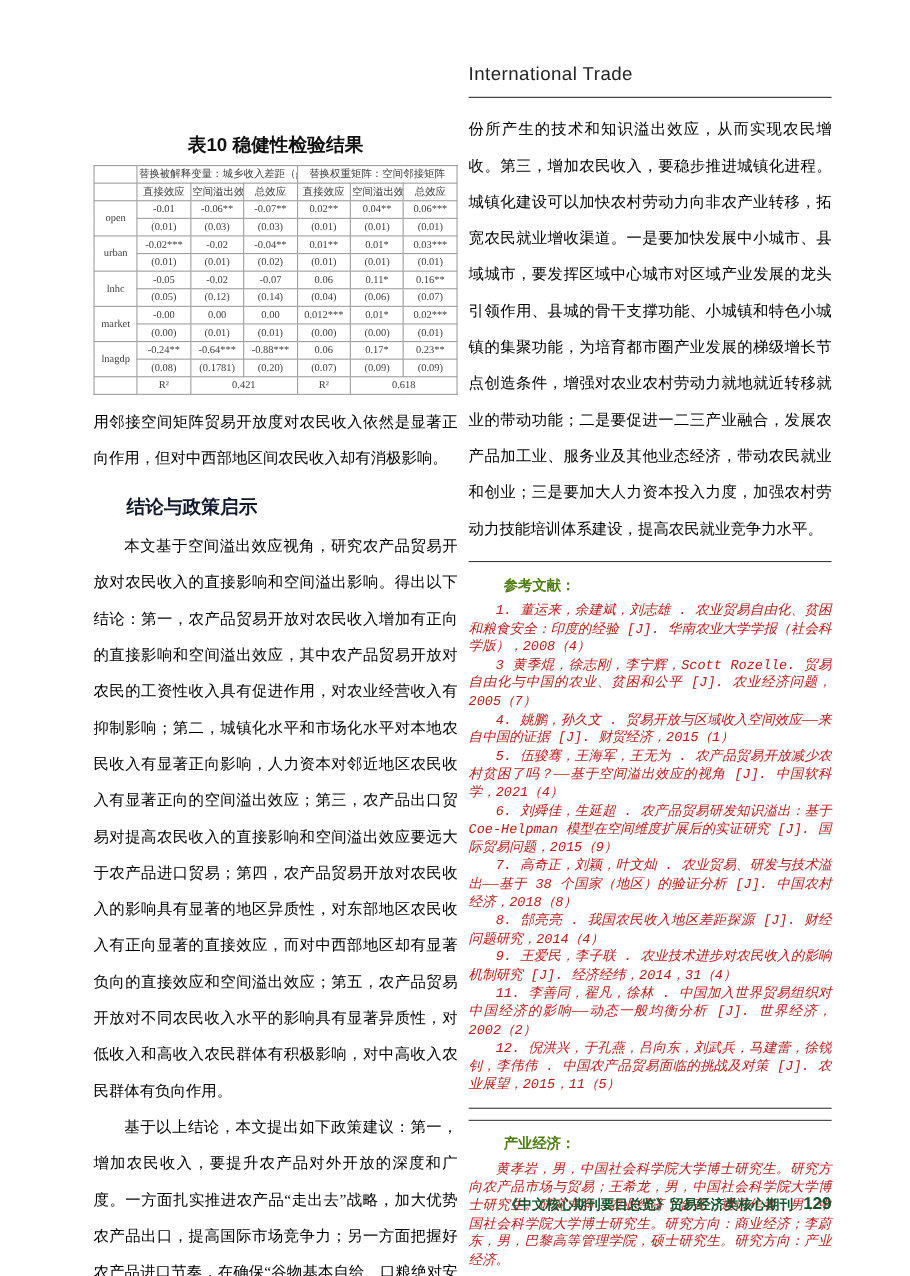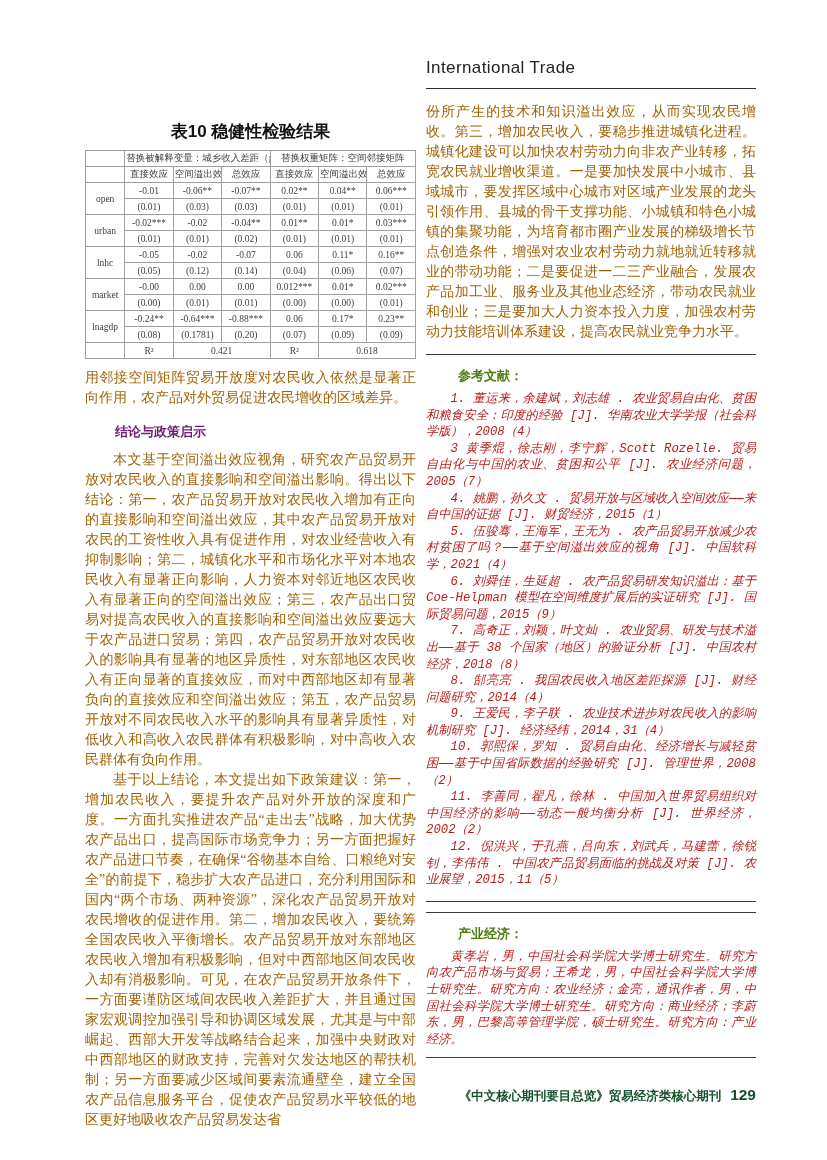--- a/index.html
+++ b/index.html
@@ -11,26 +11,26 @@
 
   
   .table-title{font-family:"Liberation Sans",sans-serif;font-weight:bold;font-size:17px;
                text-align:center;color:#111;margin:0 0 7px 0;}
   table.rb{width:100%;border-collapse:collapse;table-layout:fixed;
            font-family:"Liberation Serif",serif;font-size:9.5px;color:#3d3d3d;}
   table.rb th,table.rb td{border:1px solid #9f9f9f;padding:1px 1px;text-align:center;
            font-weight:normal;overflow:hidden;white-space:nowrap;height:13px;}
   table.rb .lbl{width:11%;}
   
-  .body-par{font-size:14px;line-height:20px;text-align:justify;margin:0;
-            text-indent:2em;color:#a16207;}
+  .body-par{font-size:14px;line-height:33px;text-align:justify;margin:0;
+            text-indent:2em;color:#000000;}
   .no-indent{text-indent:0;}
   .par-gap{margin-top:9px;}
-  .section-heading{font-family:Liberation Sans, sans-serif;font-weight:bold;font-size:13px;
-            color:#701a75;margin:15px 0 9px 30px;}
+  .section-heading{font-family:Liberation Sans, sans-serif;font-weight:bold;font-size:17px;
+            color:#0f172a;margin:15px 0 9px 30px;}
   
   .journal-header{text-align:left;font-family:"Liberation Sans",sans-serif;font-size:17px;
             color:#232323;letter-spacing:.4px;padding-bottom:10px;
             border-bottom:1.6px solid #2e2e2e;margin-bottom:13px;}
   .rule{border:0;border-top:1.4px solid #3a3a3a;margin:12px 0 0 0;}
   .mini-heading{font-family:"Liberation Sans",sans-serif;font-weight:bold;font-size:13px;
             color:#4d7c0f;margin:12px 0 6px 32px;}
   .ref,.bio{font-family:Liberation Mono, monospace;font-style:italic;font-size:12.3px;
             line-height:16.6px;text-indent:2em;margin:0;text-align:justify;color:#b91c1c;}
   .double-rule{height:10px;border-top:1.4px solid #3a3a3a;border-bottom:1.4px solid #3a3a3a;
@@ -155,21 +155,21 @@
           <tr>
             <td colspan="1"></td>
             <td colspan="1">R²</td>
             <td colspan="2">0.421</td>
             <td colspan="1">R²</td>
             <td colspan="2">0.618</td>
           </tr>
         </tbody>
     </table>
 
-    <p class="body-par no-indent par-gap">用邻接空间矩阵贸易开放度对农民收入依然是显著正向作用，农产品对外贸易促进农民增收的区域差异。</p>
+    <p class="body-par no-indent par-gap">用邻接空间矩阵贸易开放度对农民收入依然是显著正向作用，但对中西部地区间农民收入却有消极影响。</p>
 
     <h2 class="section-heading">结论与政策启示</h2>
 
     <p class="body-par">本文基于空间溢出效应视角，研究农产品贸易开放对农民收入的直接影响和空间溢出影响。得出以下结论：第一，农产品贸易开放对农民收入增加有正向的直接影响和空间溢出效应，其中农产品贸易开放对农民的工资性收入具有促进作用，对农业经营收入有抑制影响；第二，城镇化水平和市场化水平对本地农民收入有显著正向影响，人力资本对邻近地区农民收入有显著正向的空间溢出效应；第三，农产品出口贸易对提高农民收入的直接影响和空间溢出效应要远大于农产品进口贸易；第四，农产品贸易开放对农民收入的影响具有显著的地区异质性，对东部地区农民收入有正向显著的直接效应，而对中西部地区却有显著负向的直接效应和空间溢出效应；第五，农产品贸易开放对不同农民收入水平的影响具有显著异质性，对低收入和高收入农民群体有积极影响，对中高收入农民群体有负向作用。</p>
     <p class="body-par">基于以上结论，本文提出如下政策建议：第一，增加农民收入，要提升农产品对外开放的深度和广度。一方面扎实推进农产品“走出去”战略，加大优势农产品出口，提高国际市场竞争力；另一方面把握好农产品进口节奏，在确保“谷物基本自给、口粮绝对安全”的前提下，稳步扩大农产品进口，充分利用国际和国内“两个市场、两种资源”，深化农产品贸易开放对农民增收的促进作用。第二，增加农民收入，要统筹全国农民收入平衡增长。农产品贸易开放对东部地区农民收入增加有积极影响，但对中西部地区间农民收入却有消极影响。可见，在农产品贸易开放条件下，一方面要谨防区域间农民收入差距扩大，并且通过国家宏观调控加强引导和协调区域发展，尤其是与中部崛起、西部大开发等战略结合起来，加强中央财政对中西部地区的财政支持，完善对欠发达地区的帮扶机制；另一方面要减少区域间要素流通壁垒，建立全国农产品信息服务平台，促使农产品贸易水平较低的地区更好地吸收农产品贸易发达省</p>
   </div>
 
   <div class="col col-right">
     <div class="journal-header">International Trade</div>
 
@@ -181,21 +181,20 @@
       <h3 class="mini-heading">参考文献：</h3>
       <div id="refs-list">
           <p class="ref">1. 董运来，余建斌，刘志雄 . 农业贸易自由化、贫困和粮食安全：印度的经验 [J]. 华南农业大学学报（社会科学版），2008（4）</p>
           <p class="ref">3 黄季焜，徐志刚，李宁辉，Scott Rozelle. 贸易自由化与中国的农业、贫困和公平 [J]. 农业经济问题，2005（7）</p>
           <p class="ref">4. 姚鹏，孙久文 . 贸易开放与区域收入空间效应——来自中国的证据 [J]. 财贸经济，2015（1）</p>
           <p class="ref">5. 伍骏骞，王海军，王无为 . 农产品贸易开放减少农村贫困了吗？——基于空间溢出效应的视角 [J]. 中国软科学，2021（4）</p>
           <p class="ref">6. 刘舜佳，生延超 . 农产品贸易研发知识溢出：基于 Coe-Helpman 模型在空间维度扩展后的实证研究 [J]. 国际贸易问题，2015（9）</p>
           <p class="ref">7. 高奇正，刘颖，叶文灿 . 农业贸易、研发与技术溢出——基于 38 个国家（地区）的验证分析 [J]. 中国农村经济，2018（8）</p>
           <p class="ref">8. 郜亮亮 . 我国农民收入地区差距探源 [J]. 财经问题研究，2014（4）</p>
           <p class="ref">9. 王爱民，李子联 . 农业技术进步对农民收入的影响机制研究 [J]. 经济经纬，2014，31（4）</p>
-          <p class="ref">10. 郭熙保，罗知 . 贸易自由化、经济增长与减轻贫困——基于中国省际数据的经验研究 [J]. 管理世界，2008（2）</p>
           <p class="ref">11. 李善同，翟凡，徐林 . 中国加入世界贸易组织对中国经济的影响——动态一般均衡分析 [J]. 世界经济，2002（2）</p>
           <p class="ref">12. 倪洪兴，于孔燕，吕向东，刘武兵，马建蕾，徐锐钊，李伟伟 . 中国农产品贸易面临的挑战及对策 [J]. 农业展望，2015，11（5）</p>
         </div>
     </div>
 
     <div class="double-rule"></div>
 
     <div>
       <h3 class="mini-heading">产业经济：</h3>
       <p class="bio">黄孝岩，男，中国社会科学院大学博士研究生。研究方向农产品市场与贸易；王希龙，男，中国社会科学院大学博士研究生。研究方向：农业经济；金亮，通讯作者，男，中国社会科学院大学博士研究生。研究方向：商业经济；李蔚东，男，巴黎高等管理学院，硕士研究生。研究方向：产业经济。</p>

